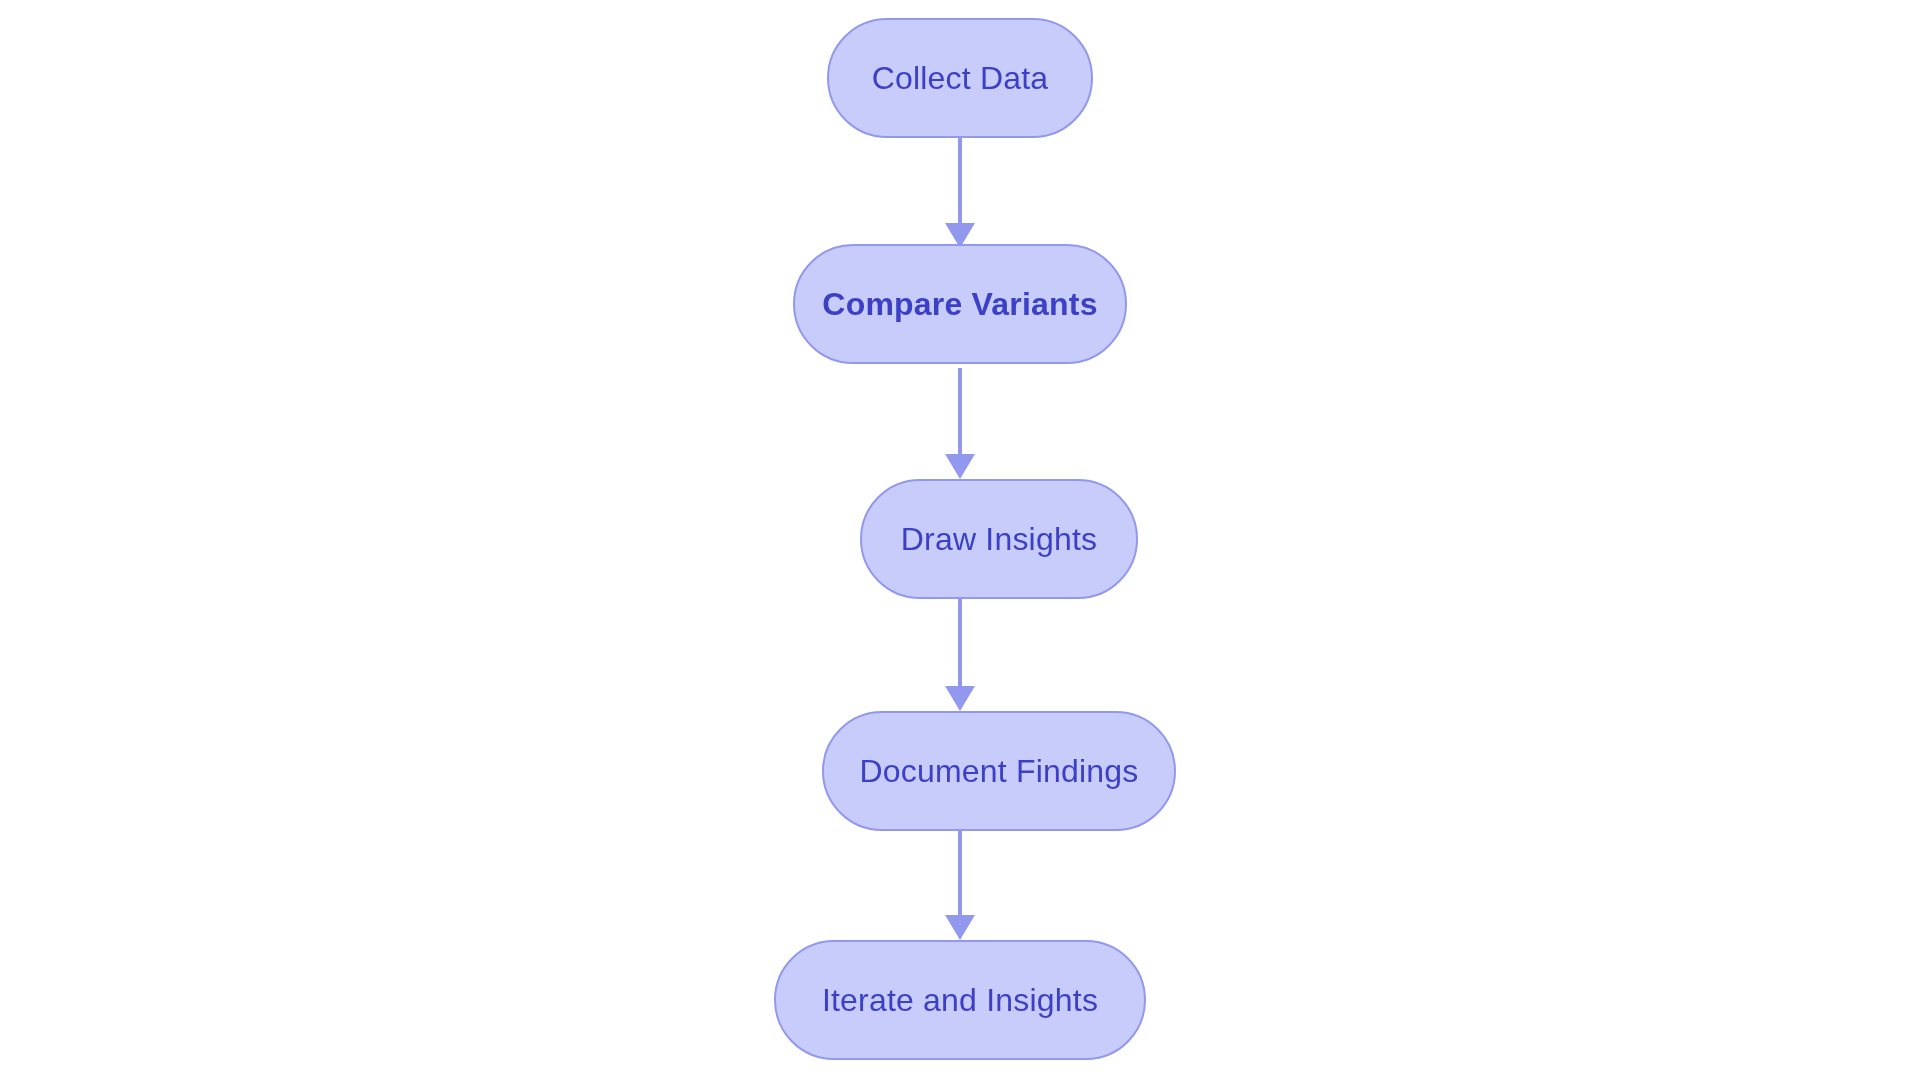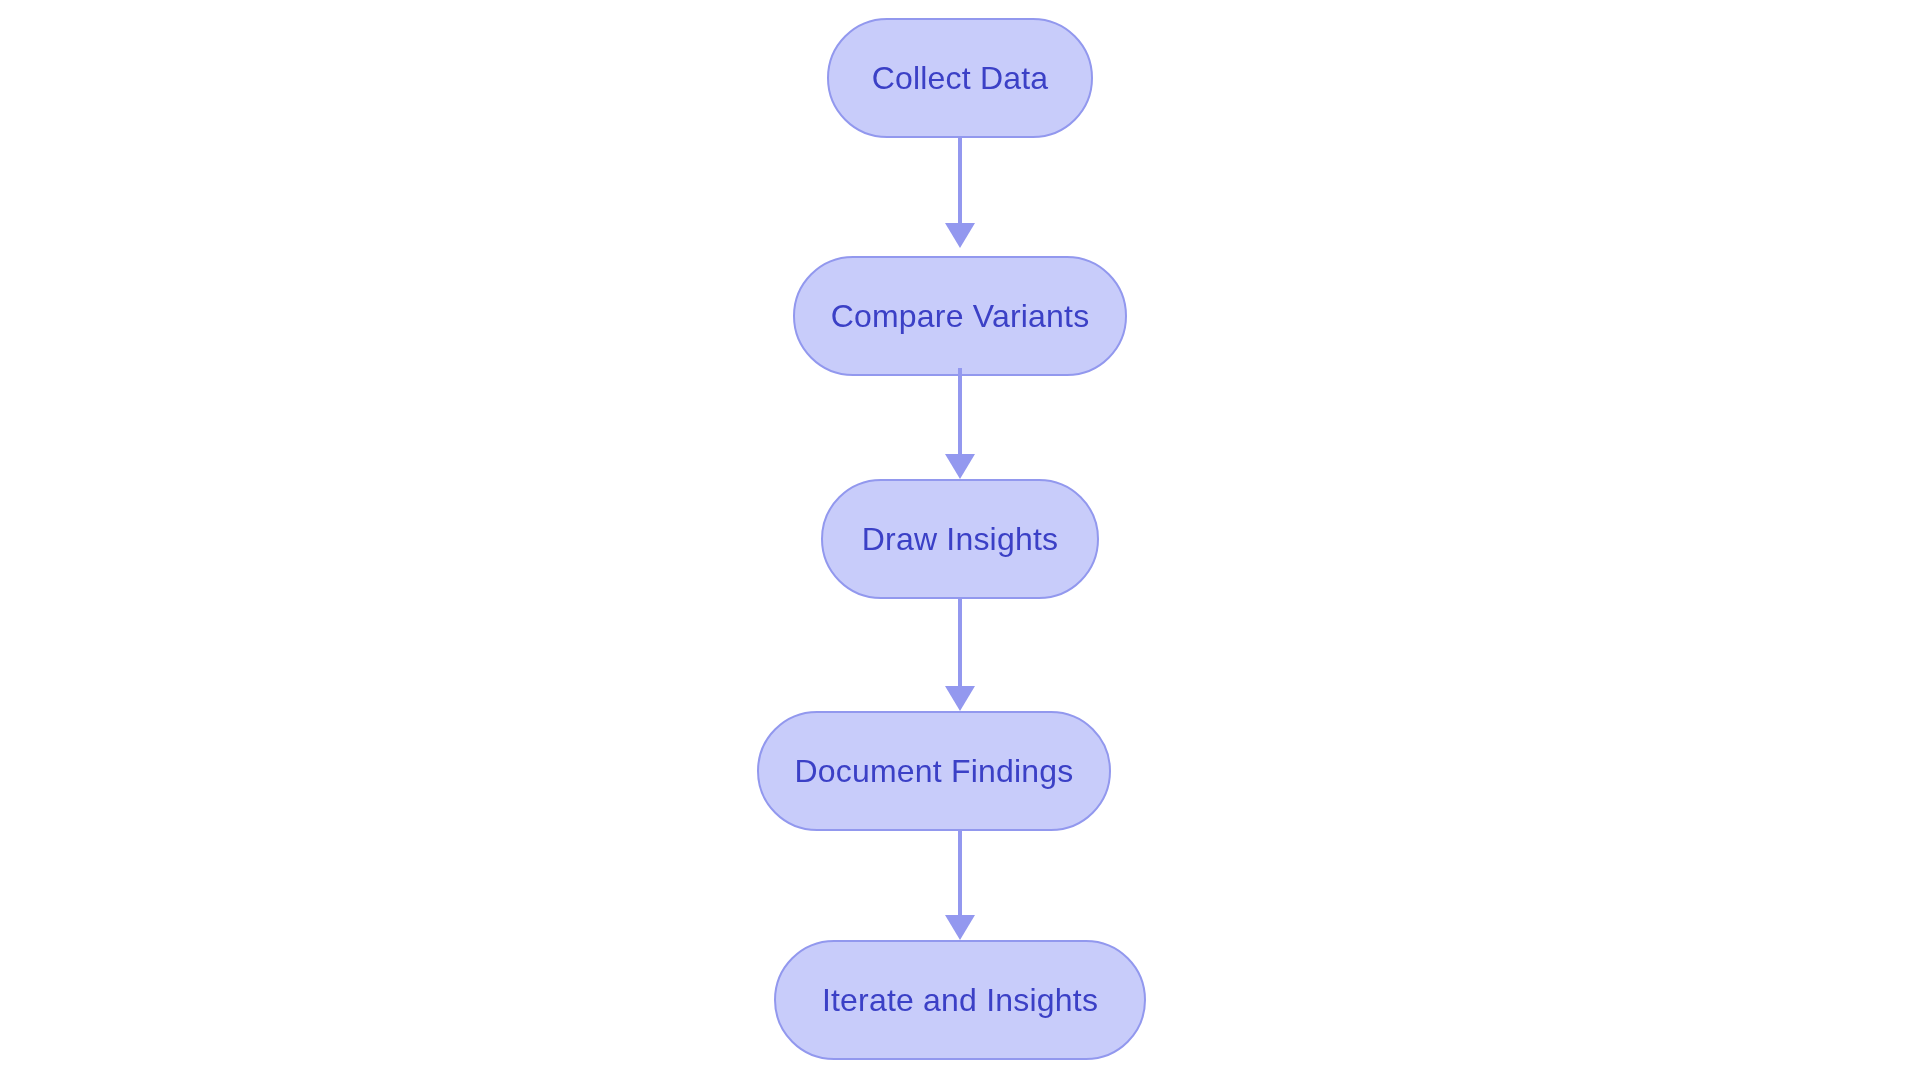--- a/index.html
+++ b/index.html
@@ -33,23 +33,23 @@
     align-items: center;
     justify-content: center;
   }
   .node-label {
     font-size: 32px;
     letter-spacing: 0.2px;
     color: var(--node-text);
     white-space: nowrap;
   }
   .node-1 { left: 827px; top: 18px;  width: 266px; }
-  .node-2 { left: 793px; top: 256px; width: 334px; }
-  .node-3 { left: 821px; top: 479px; width: 278px; }
-  .node-4 { left: 757px; top: 711px; width: 354px; }
+  .node-2 { left: 793px; top: 244px; width: 334px; font-weight: bold; }
+  .node-3 { left: 860px; top: 479px; width: 278px; }
+  .node-4 { left: 822px; top: 711px; width: 354px; }
   .node-5 { left: 774px; top: 940px; width: 372px; }
 
   .connector {
     position: absolute;
     left: 945px;
     width: 30px;
     display: flex;
     flex-direction: column;
     align-items: center;
   }

